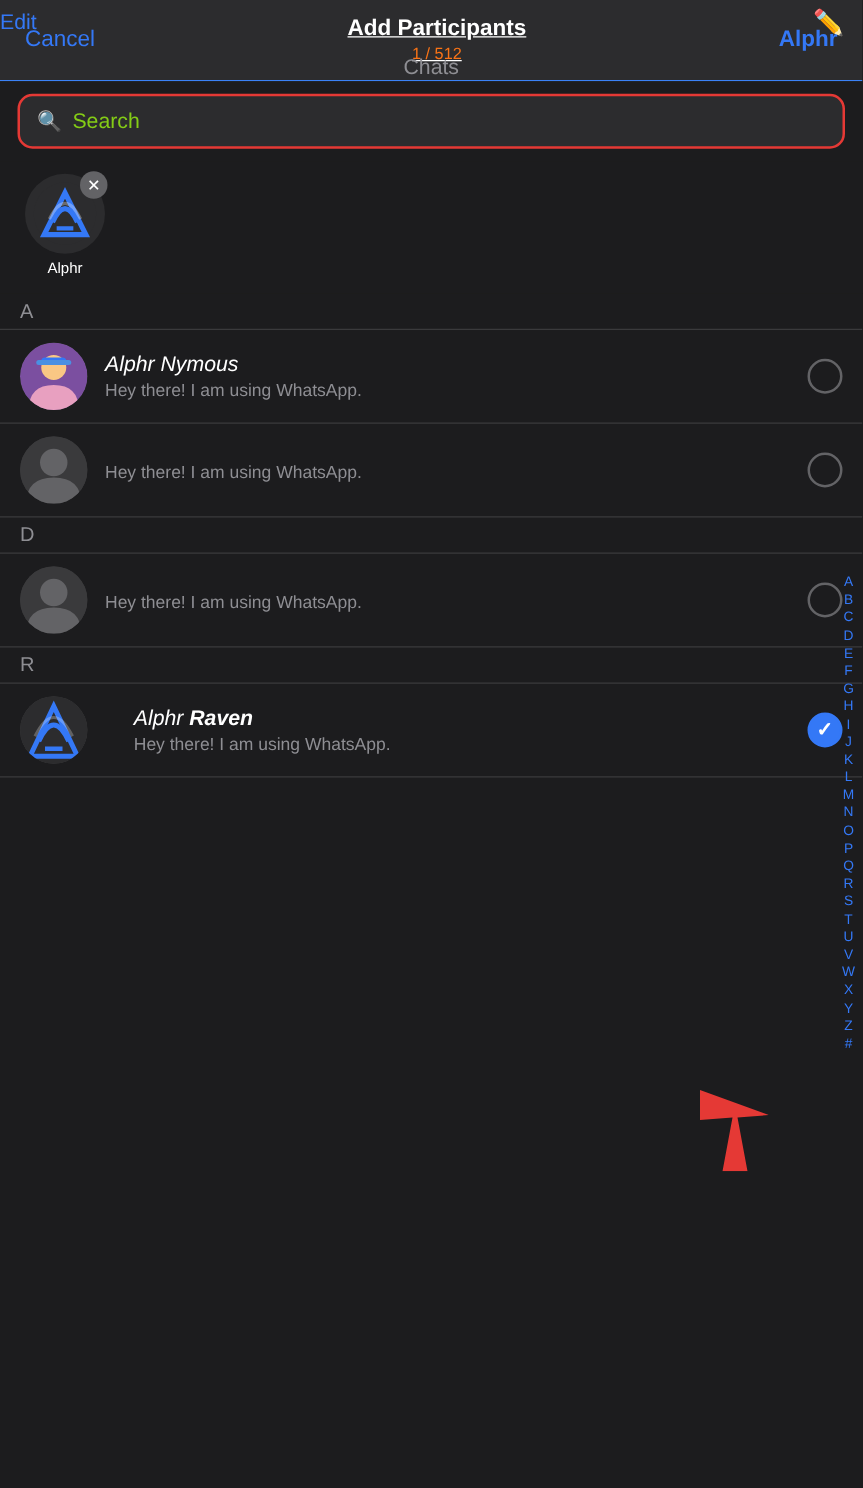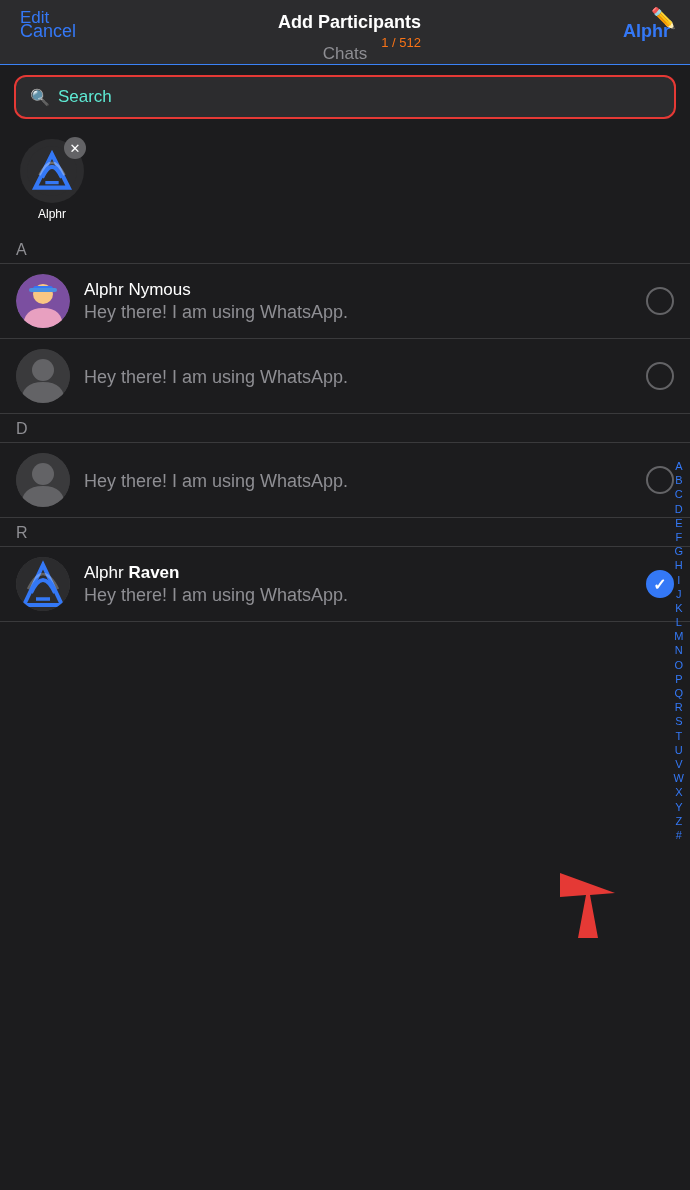--- a/index.html
+++ b/index.html
@@ -24,21 +24,22 @@
       border-bottom: 1px solid #3b82f6;
     }
 
     .nav-cancel {
       color: #3478f6;
       font-size: 18px;
       cursor: pointer;
     }
 
     .nav-title-group {
-      text-align: right;
+      text-align: center;
+      text-decoration: underline;
     }
 
     .nav-title {
       font-size: 18px;
       font-weight: 700;
       color: #fff;
     }
 
     .nav-subtitle {
       font-size: 13px;
@@ -68,21 +69,21 @@
       gap: 8px;
       border: 2px solid #e53935;
     }
 
     .search-icon-wrap {
       color: #8e8e93;
       font-size: 16px;
     }
 
     .search-input-text {
-      color: #5eead4;
+      color: #84cc16;
       font-size: 17px;
     }
 
     
     .selected-row {
       padding: 10px 16px 14px;
       background: #1c1c1e;
       display: flex;
       gap: 12px;
     }
@@ -167,28 +168,29 @@
     }
 
     .contact-info {
       flex: 1;
     }
 
     .contact-name {
       font-size: 17px;
       color: #fff;
       font-weight: 400;
+      font-style: italic;
     }
 
     .contact-name strong {
       font-weight: 700;
     }
 
     .contact-status {
-      font-size: 18px;
+      font-size: 14px;
       color: #8e8e93;
       margin-top: 2px;
     }
 
     .contact-select {
       width: 28px;
       height: 28px;
       border-radius: 50%;
       border: 2px solid #636366;
       margin-left: 8px;
@@ -238,21 +240,21 @@
       transform: translateX(-50%);
       color: #8e8e93;
       font-size: 17px;
       z-index: 0;
       margin-top: 36px;
     }
 
     .bg-edit {
       position: absolute;
       top: 8px;
-      left: 20px;
+      left: 0;
       color: #3478f6;
       font-size: 17px;
       z-index: 0;
     }
 
     .bg-compose {
       position: absolute;
       top: 6px;
       right: 14px;
       color: #3478f6;
@@ -349,21 +351,21 @@
       </svg>
     </div>
     <div class="contact-info">
       <div class="contact-status">Hey there! I am using WhatsApp.</div>
     </div>
     <div class="contact-select"></div>
   </div>
 
   <div class="section-header">R</div>
 
-  <div class="contact-item" style="position:relative;">
+  <div class="contact-item" style="position:relative;gap:23px;">
     <div class="contact-avatar">
       <svg width="54" height="54" viewBox="0 0 54 54" xmlns="http://www.w3.org/2000/svg">
         <circle cx="27" cy="27" r="27" fill="#2c2c2e"></circle>
         <polygon points="8,48 27,8 46,48" fill="none" stroke="#3478f6" stroke-width="4"></polygon>
         <path d="M15,36 Q27,10 39,36" fill="none" stroke="#3478f6" stroke-width="4"></path>
         <path d="M20,42 L34,42" stroke="#3478f6" stroke-width="3.5"></path>
         <path d="M12,32 Q27,2 42,32" fill="none" stroke="white" stroke-width="2.5" opacity="0.25"></path>
       </svg>
     </div>
     <div class="contact-info">

